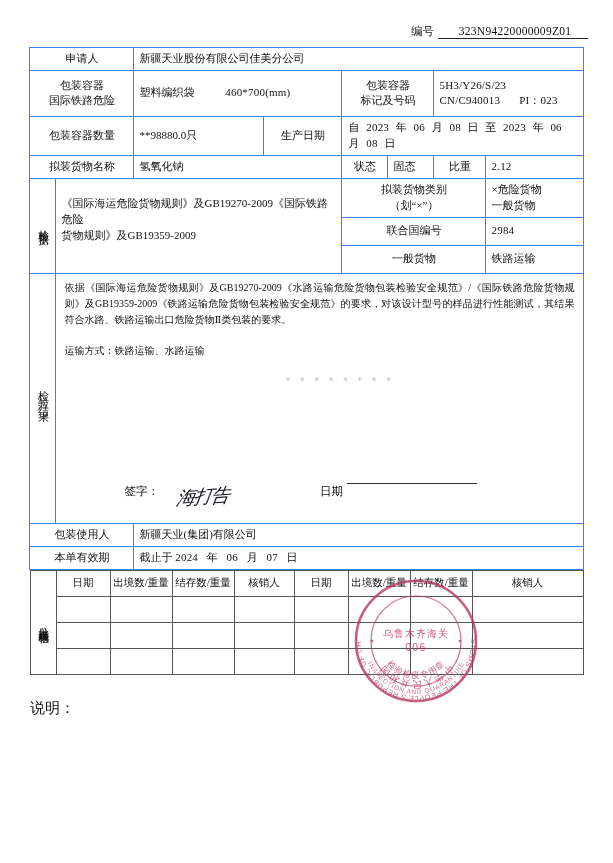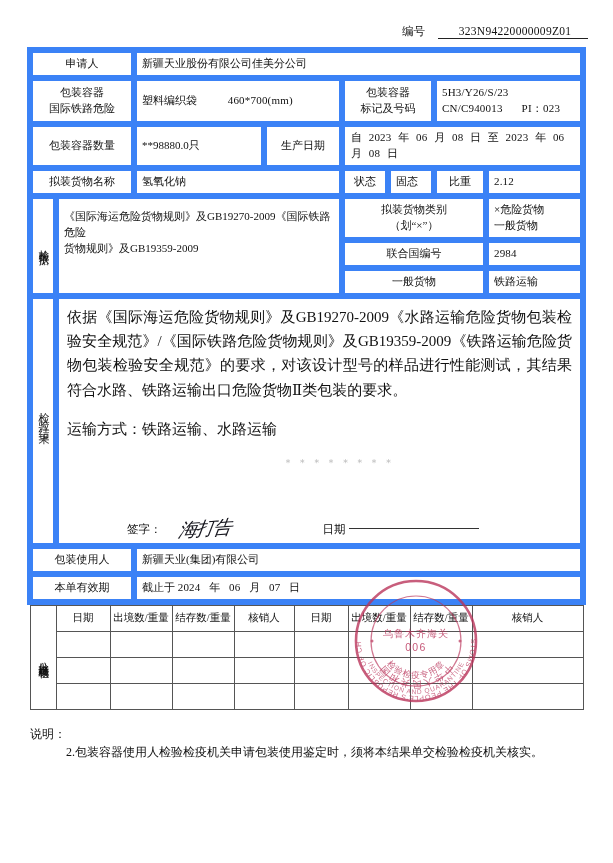--- a/index.html
+++ b/index.html
@@ -29,38 +29,38 @@
     margin-top: 78px;
   }
   .serial-row {
     display: flex;
     justify-content: flex-end;
     align-items: flex-end;
     margin-top: 24px;
     padding-right: 25px;
     font-size: 11.5px;
   }
-  .serial-label { margin-right: 13px; }
+  .serial-label { margin-right: 4px; }
   .serial-value {
     border-bottom: 1px solid #222;
     padding: 0 6px 1px 10px;
     font-family: "Liberation Serif", serif;
     letter-spacing: .3px;
     min-width: 150px;
     text-align: center;
   }
 
   table.main {
     border-collapse: collapse;
     width: 553px;
     margin: 8px auto 0 auto;
     table-layout: fixed;
   }
   table.main td {
-    border: 6px solid #3b82f6;
+    border: 1px solid #3b82f6;
     font-size: 11px;
     padding: 3px 5px;
     vertical-align: middle;
     line-height: 1.45;
   }
   td.lbl-c { text-align: center; }
   .vert {
     writing-mode: vertical-rl;
     text-orientation: upright;
     letter-spacing: 7px;
@@ -83,38 +83,38 @@
 
   .date-line span { margin: 0 2px; }
 
   .result-body {
     position: relative;
     height: 250px;
     vertical-align: top !important;
     padding: 6px 8px 0 8px !important;
   }
   .result-text {
-    font-size: 15px;
+    font-size: 10px;
     line-height: 1.62;
     text-align: justify;
   }
   .asterisks {
     text-align: center;
     color: #b9b9b9;
     font-size: 9px;
     letter-spacing: 3px;
     margin-top: 14px;
     margin-left: 40px;
   }
   .sign-row {
     position: absolute;
     left: 0; right: 0;
-    bottom: 0;
+    bottom: 12px;
     display: flex;
-    align-items: center;
+    align-items: flex-start;
     font-size: 11.5px;
     padding: 0 10px;
   }
   .sign-label { margin-left: 58px; }
   .sign-ink {
     font-family: "Liberation Serif", serif;
     font-style: italic;
     font-size: 19px;
     transform: skewX(-12deg) rotate(-4deg);
     margin-left: 18px;
@@ -153,22 +153,22 @@
     text-align: center;
     height: 26px;
     padding: 1px;
   }
   table.batch td.vcell {
     width: 26px;
     padding: 0;
   }
   .footer {
     width: 553px;
-    margin: 15px auto 0 auto;
-    font-size: 12px;
+    margin: 22px auto 0 auto;
+    font-size: 15px;
     line-height: 1.55;
   }
   .footer .f-line { display: flex; }
   .footer .f-label { white-space: nowrap; }
   .footer .f-indent { margin-left: 36px; }
 </style>
 </head>
 <body>
 
 <div class="page">
@@ -247,21 +247,21 @@
       <td class="lbl-c">状态</td>
       <td class="pad-cell">固态</td>
       <td class="lbl-c">比重</td>
       <td class="pad-cell mono-num">2.12</td>
     </tr>
 
     <tr>
       <td rowspan="3" class="lbl-c" style="width:26px">
         <span class="vert-tight">检验依据</span>
       </td>
-      <td rowspan="3" colspan="3" class="pad-cell" style="vertical-align:top; padding-top:10px; height:86px">
+      <td rowspan="3" colspan="3" class="pad-cell" style="vertical-align:top; padding-top:17px; height:86px">
         <div>《国际海运危险货物规则》及GB19270-2009《国际铁路危险</div>
         <div>货物规则》及GB19359-2009</div>
       </td>
       <td colspan="3" class="lbl-c small">
         <div>拟装货物类别</div>
         <div>（划“×”）</div>
       </td>
       <td class="pad-cell small">
         <div>×危险货物</div>
         <div>一般货物</div>
@@ -369,23 +369,20 @@
       <td></td>
       <td></td>
       <td></td>
     </tr>
   </tbody>
     </table>
 
   <div class="footer">
     <div class="f-line">
       <span class="f-label">说明：</span>
-    </div>
-    <div class="f-line">
-      <span class="f-indent">2.包装容器使用人检验检疫机关申请包装使用鉴定时，须将本结果单交检验检疫机关核实。</span>
     </div>
   </div>
 
   <svg class="stamp" viewBox="0 0 128 128">
     <defs>
       <path id="arcTopCn" d="M 64 64 m -40 0 a 40 40 0 0 1 80 0" transform="rotate(180 64 64)"></path>
       <path id="arcTopEn" d="M 64 64 m -55 0 a 55 55 0 0 1 110 0" transform="rotate(180 64 64)"></path>
       <path id="arcBotEn" d="M 64 64 m -53 0 a 53 53 0 0 0 106 0"></path>
       <path id="arcBotCn" d="M 64 64 m -37 0 a 37 37 0 0 0 74 0"></path>
     </defs>

